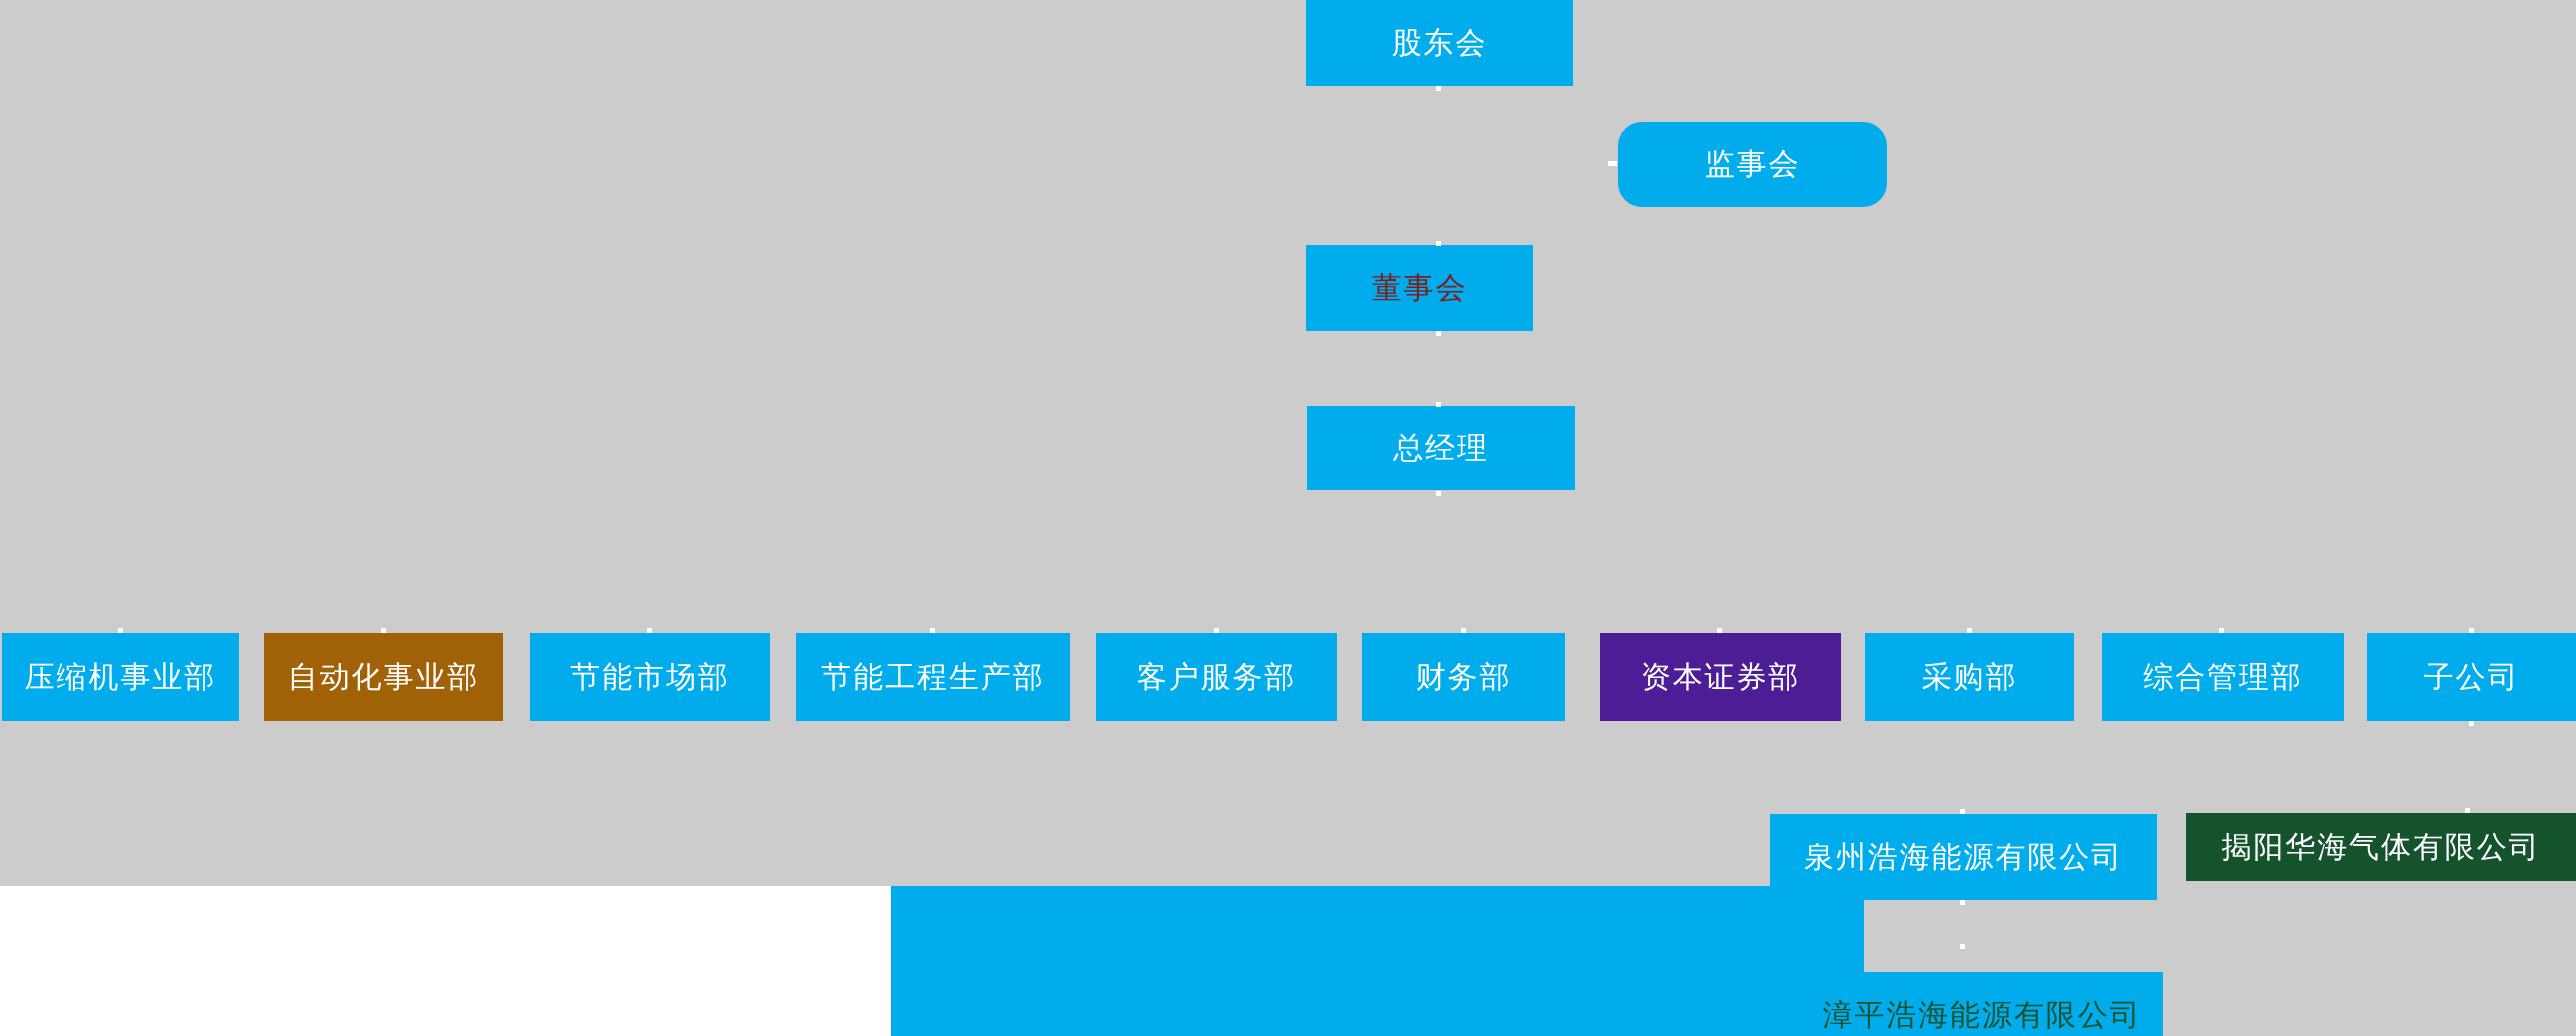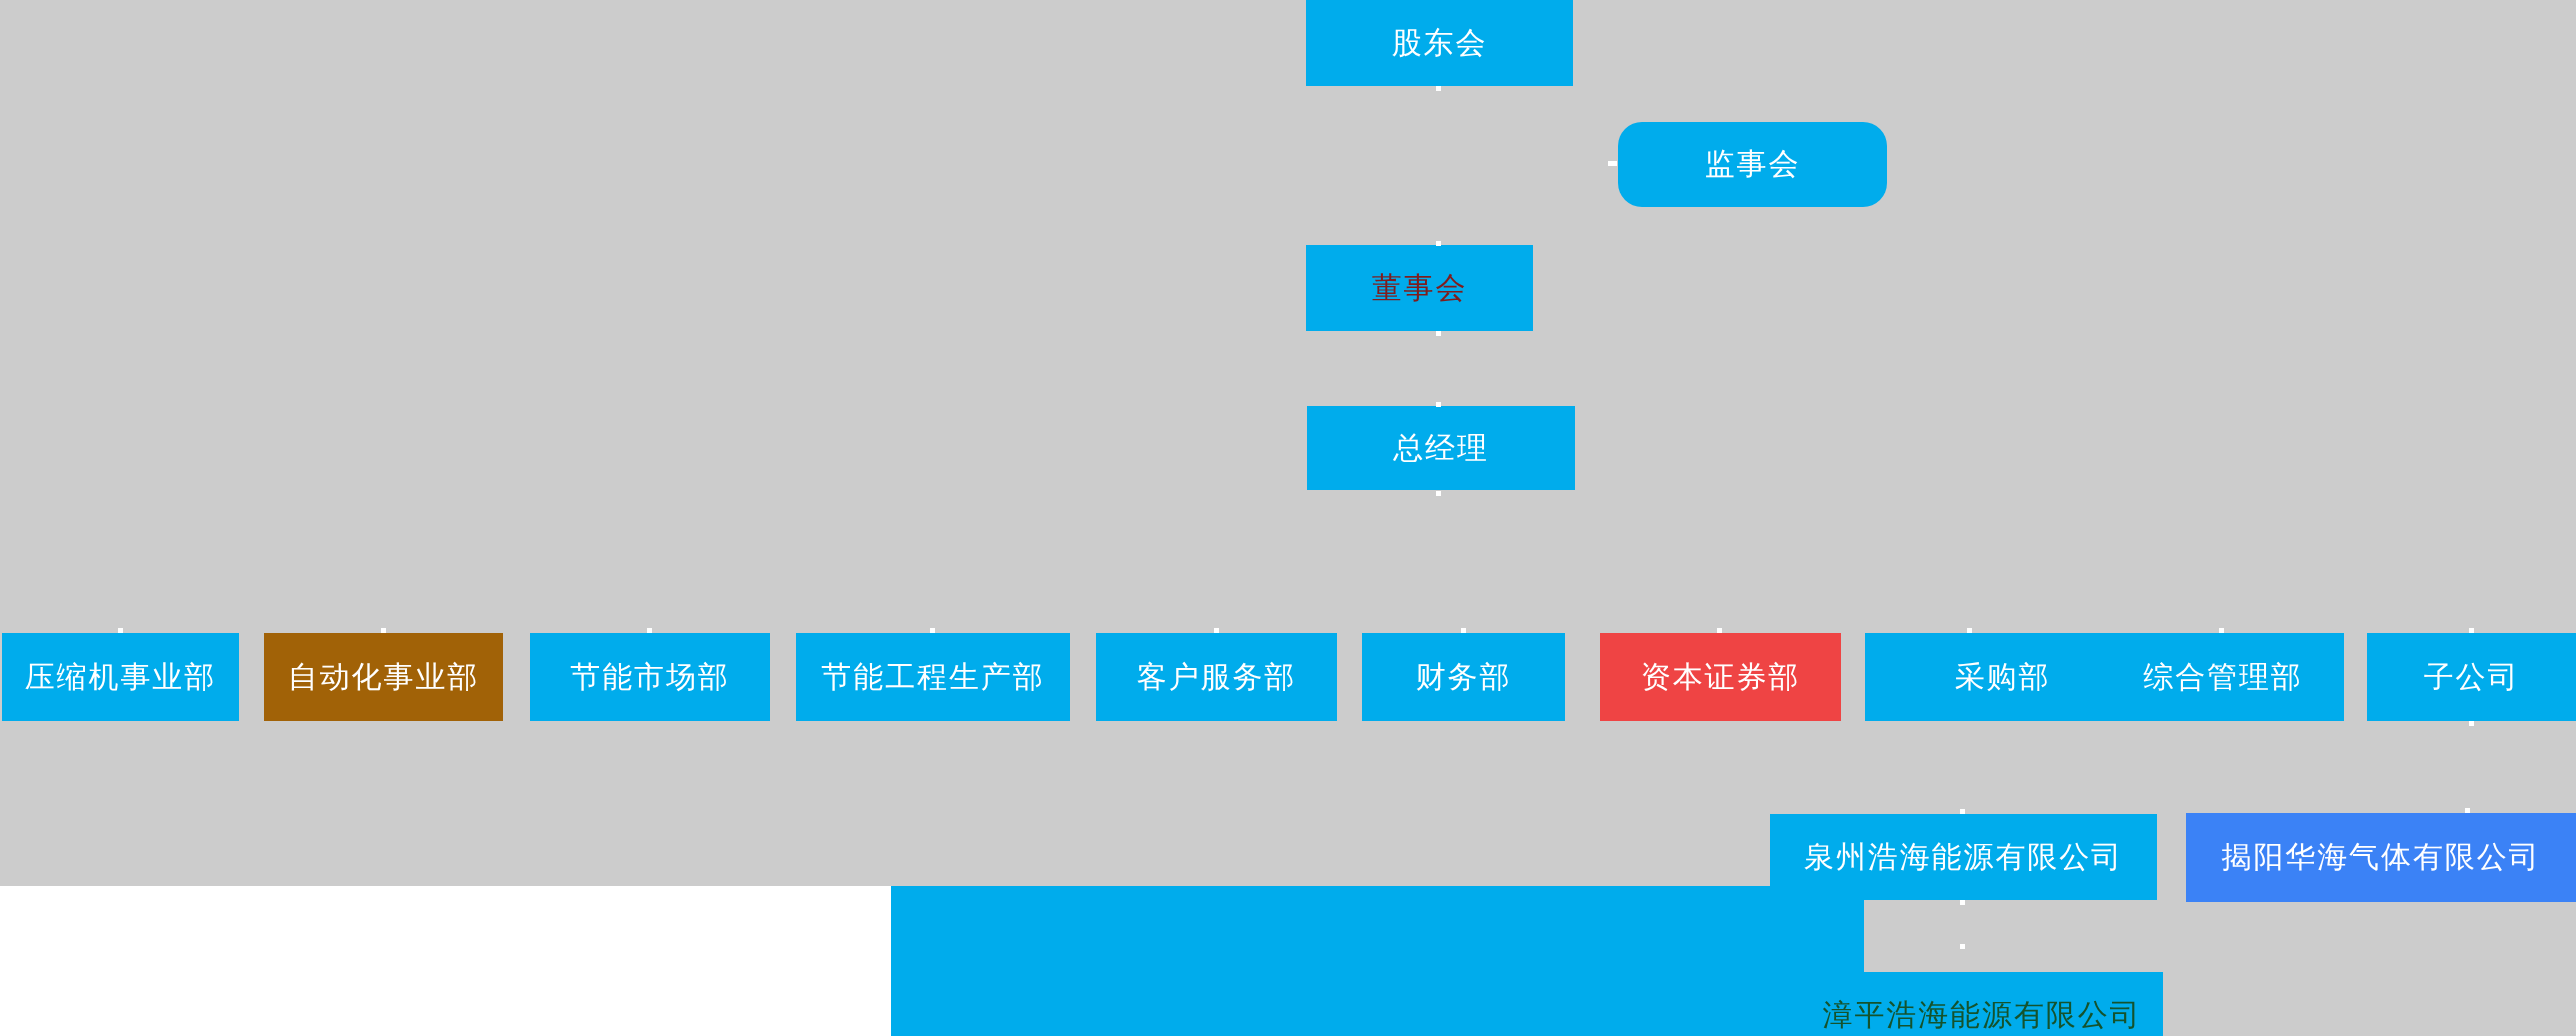--- a/index.html
+++ b/index.html
@@ -44,26 +44,26 @@
     <div class="org-box" style="left: 1306px; top: 0px; width: 267px; height: 86px; background: rgb(0, 172, 236); color: rgb(255, 255, 255);">股东会</div>
     <div class="org-box" style="left: 1618px; top: 122px; width: 269px; height: 85px; background: rgb(0, 172, 236); color: rgb(255, 255, 255); border-radius: 24px;">监事会</div>
     <div class="org-box" style="left: 1306px; top: 245px; width: 227px; height: 86px; background: rgb(0, 172, 236); color: #7f1d1d;">董事会</div>
     <div class="org-box" style="left: 1307px; top: 406px; width: 268px; height: 84px; background: rgb(0, 172, 236); color: rgb(255, 255, 255);">总经理</div>
     <div class="org-box" style="left: 1.9px; top: 633px; width: 237px; height: 88px; background: rgb(0, 172, 236); color: rgb(255, 255, 255);">压缩机事业部</div>
     <div class="org-box" style="left: 264px; top: 633px; width: 239px; height: 88px; background: #a16207; color: rgb(255, 255, 255);">自动化事业部</div>
     <div class="org-box" style="left: 530px; top: 633px; width: 240px; height: 88px; background: rgb(0, 172, 236); color: rgb(255, 255, 255);">节能市场部</div>
     <div class="org-box" style="left: 796px; top: 633px; width: 274px; height: 88px; background: rgb(0, 172, 236); color: rgb(255, 255, 255); text-align: center;">节能工程生产部</div>
     <div class="org-box" style="left: 1096px; top: 633px; width: 241px; height: 88px; background: rgb(0, 172, 236); color: rgb(255, 255, 255);">客户服务部</div>
     <div class="org-box" style="left: 1362px; top: 633px; width: 203px; height: 88px; background: rgb(0, 172, 236); color: rgb(255, 255, 255);">财务部</div>
-    <div class="org-box" style="left: 1600px; top: 633px; width: 241px; height: 88px; background: #ef4444; color: rgb(255, 255, 255);">资本证券部</div>
-    <div class="org-box" style="left: 1865px; top: 633px; width: 209px; height: 88px; background: rgb(0, 172, 236); color: rgb(255, 255, 255); padding-left: 33px;">采购部</div>
+    <div class="org-box" style="left: 1600px; top: 633px; width: 241px; height: 88px; background: #4c1d95; color: rgb(255, 255, 255);">资本证券部</div>
+    <div class="org-box" style="left: 1865px; top: 633px; width: 209px; height: 88px; background: rgb(0, 172, 236); color: rgb(255, 255, 255);">采购部</div>
     <div class="org-box" style="left: 2102px; top: 633px; width: 242px; height: 88px; background: rgb(0, 172, 236); color: rgb(255, 255, 255);">综合管理部</div>
     <div class="org-box" style="left: 2367px; top: 633px; width: 209px; height: 88px; background: rgb(0, 172, 236); color: rgb(255, 255, 255);">子公司</div>
     <div class="org-box" style="left: 1770px; top: 814px; width: 387px; height: 86px; background: rgb(0, 172, 236); color: rgb(255, 255, 255);">泉州浩海能源有限公司</div>
-    <div class="org-box" style="left: 2186px; top: 813px; width: 390px; height: 89px; background: #3b82f6; color: rgb(255, 255, 255);">揭阳华海气体有限公司</div>
+    <div class="org-box" style="left: 2186px; top: 813px; width: 390px; height: 68px; background: #14532d; color: rgb(255, 255, 255);">揭阳华海气体有限公司</div>
     <div class="org-box" style="left: 1801px; top: 949px; width: 362px; height: 87px; background: rgb(0, 172, 236); color: #14532d; margin-top: 23px;">漳平浩海能源有限公司</div>
     <div class="nub" style="left: 1436px; top: 86px; width: 4.7px; height: 4.7px; background: rgb(255, 255, 255);"></div>
     <div class="nub" style="left: 1608px; top: 161px; width: 8.5px; height: 4.7px; background: rgb(255, 255, 255);"></div>
     <div class="nub" style="left: 1436px; top: 241px; width: 4.7px; height: 4.7px; background: rgb(255, 255, 255);"></div>
     <div class="nub" style="left: 1436px; top: 331px; width: 4.7px; height: 4.7px; background: rgb(255, 255, 255);"></div>
     <div class="nub" style="left: 1436px; top: 402px; width: 4.7px; height: 4.7px; background: rgb(255, 255, 255);"></div>
     <div class="nub" style="left: 1436px; top: 491px; width: 4.7px; height: 4.7px; background: rgb(255, 255, 255);"></div>
     <div class="nub" style="left: 118px; top: 628px; width: 4.7px; height: 4.7px; background: rgb(255, 255, 255);"></div>
     <div class="nub" style="left: 381px; top: 628px; width: 4.7px; height: 4.7px; background: rgb(255, 255, 255);"></div>
     <div class="nub" style="left: 647px; top: 628px; width: 4.7px; height: 4.7px; background: rgb(255, 255, 255);"></div>

